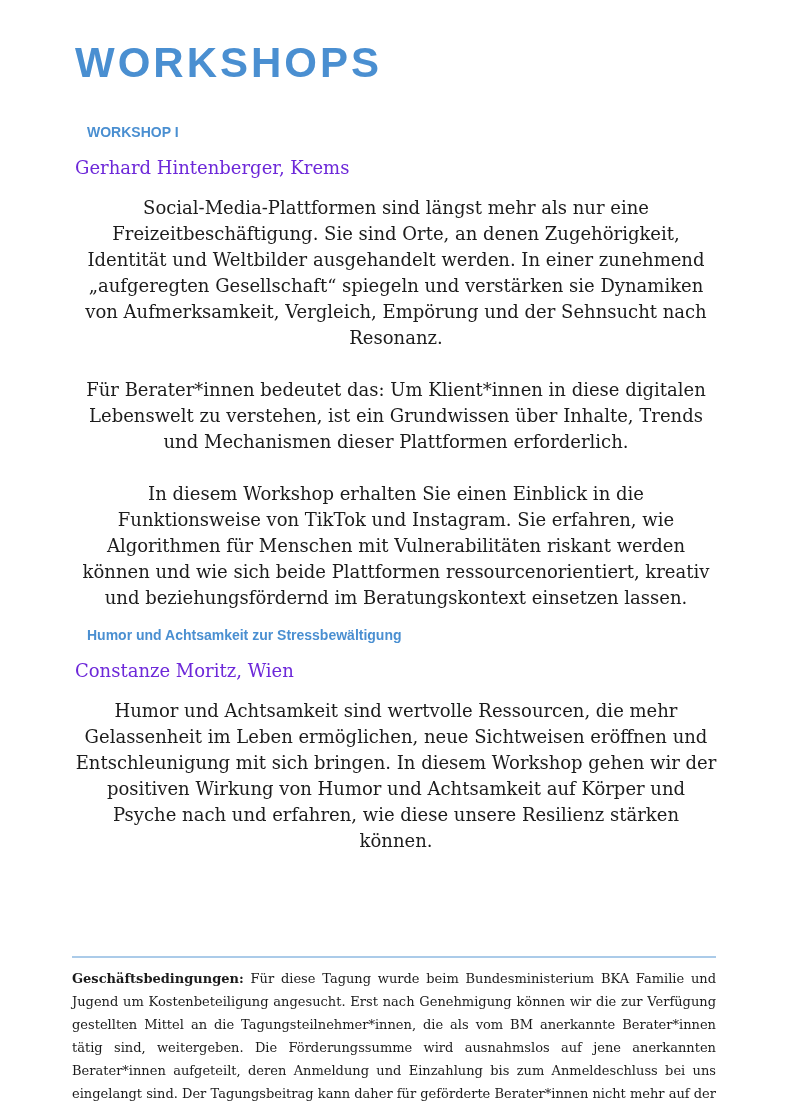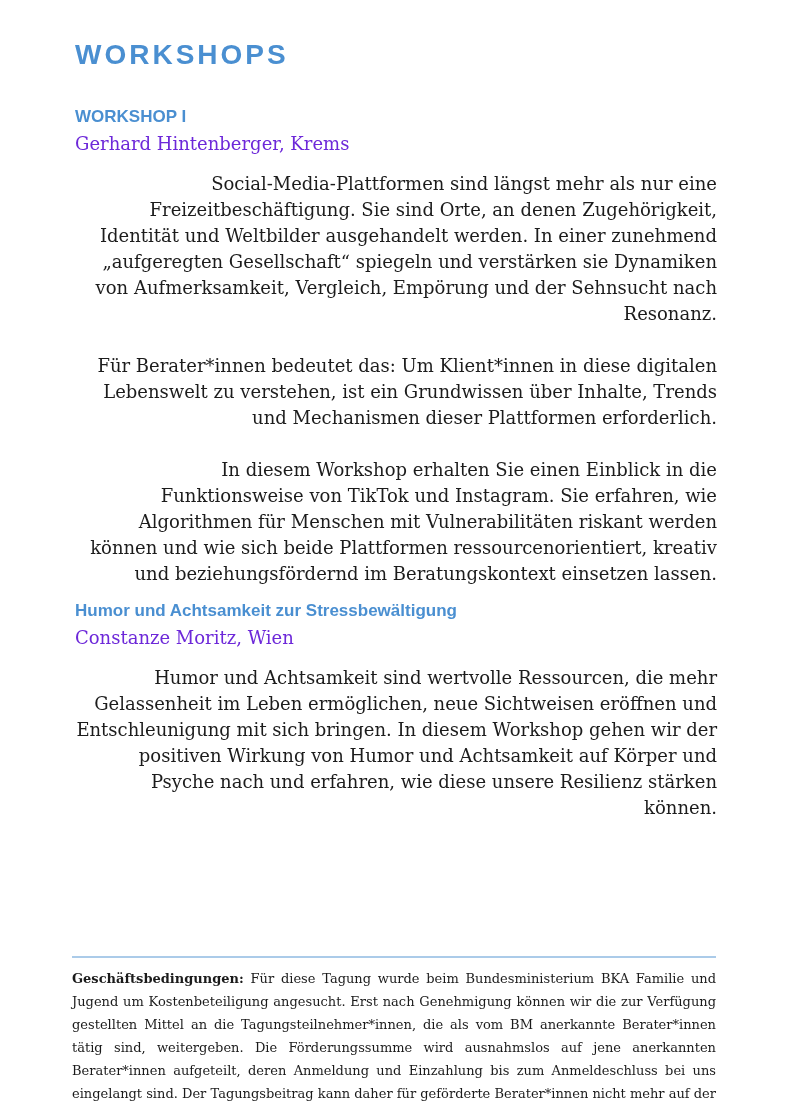--- a/index.html
+++ b/index.html
@@ -16,55 +16,55 @@
     color: #1c1c1c;
   }
 
   .content {
     padding: 40px 70px 0 75px;
   }
 
   .page-title {
     font-family: "Liberation Sans", sans-serif;
     font-weight: bold;
-    font-size: 28px;
+    font-size: 42px;
     letter-spacing: 3px;
     color: #4a8fd1;
     margin: 0 0 34px 0;
     line-height: 1.1;
   }
 
   .ws-section { margin: 0; }
   .ws-section + .ws-section { margin-top: 12px; }
 
   .ws-label,
   .ws-title {
     font-family: "Liberation Sans", sans-serif;
     font-weight: bold;
-    font-size: 17px;
+    font-size: 14px;
     line-height: 24px;
     color: #4a8fd1;
-    margin: 0;
+    margin: 12px;
   }
 
   .ws-speaker {
     font-family: "DejaVu Serif", serif;
     font-size: 18px;
     line-height: 24px;
     color: #6d28d9;
     margin: 3px 0 0 0;
   }
 
   .body-par {
     font-size: 18px;
     line-height: 26px;
     color: #1c1c1c;
     max-width: 642px;
     margin: 15px 0 26px 0;
-    text-align: right;
+    text-align: center;
   }
   .body-par:last-child { margin-bottom: 0; }
 
   .footer {
     position: absolute;
     top: 956px;
     left: 72px;
     width: 644px;
   }
 

